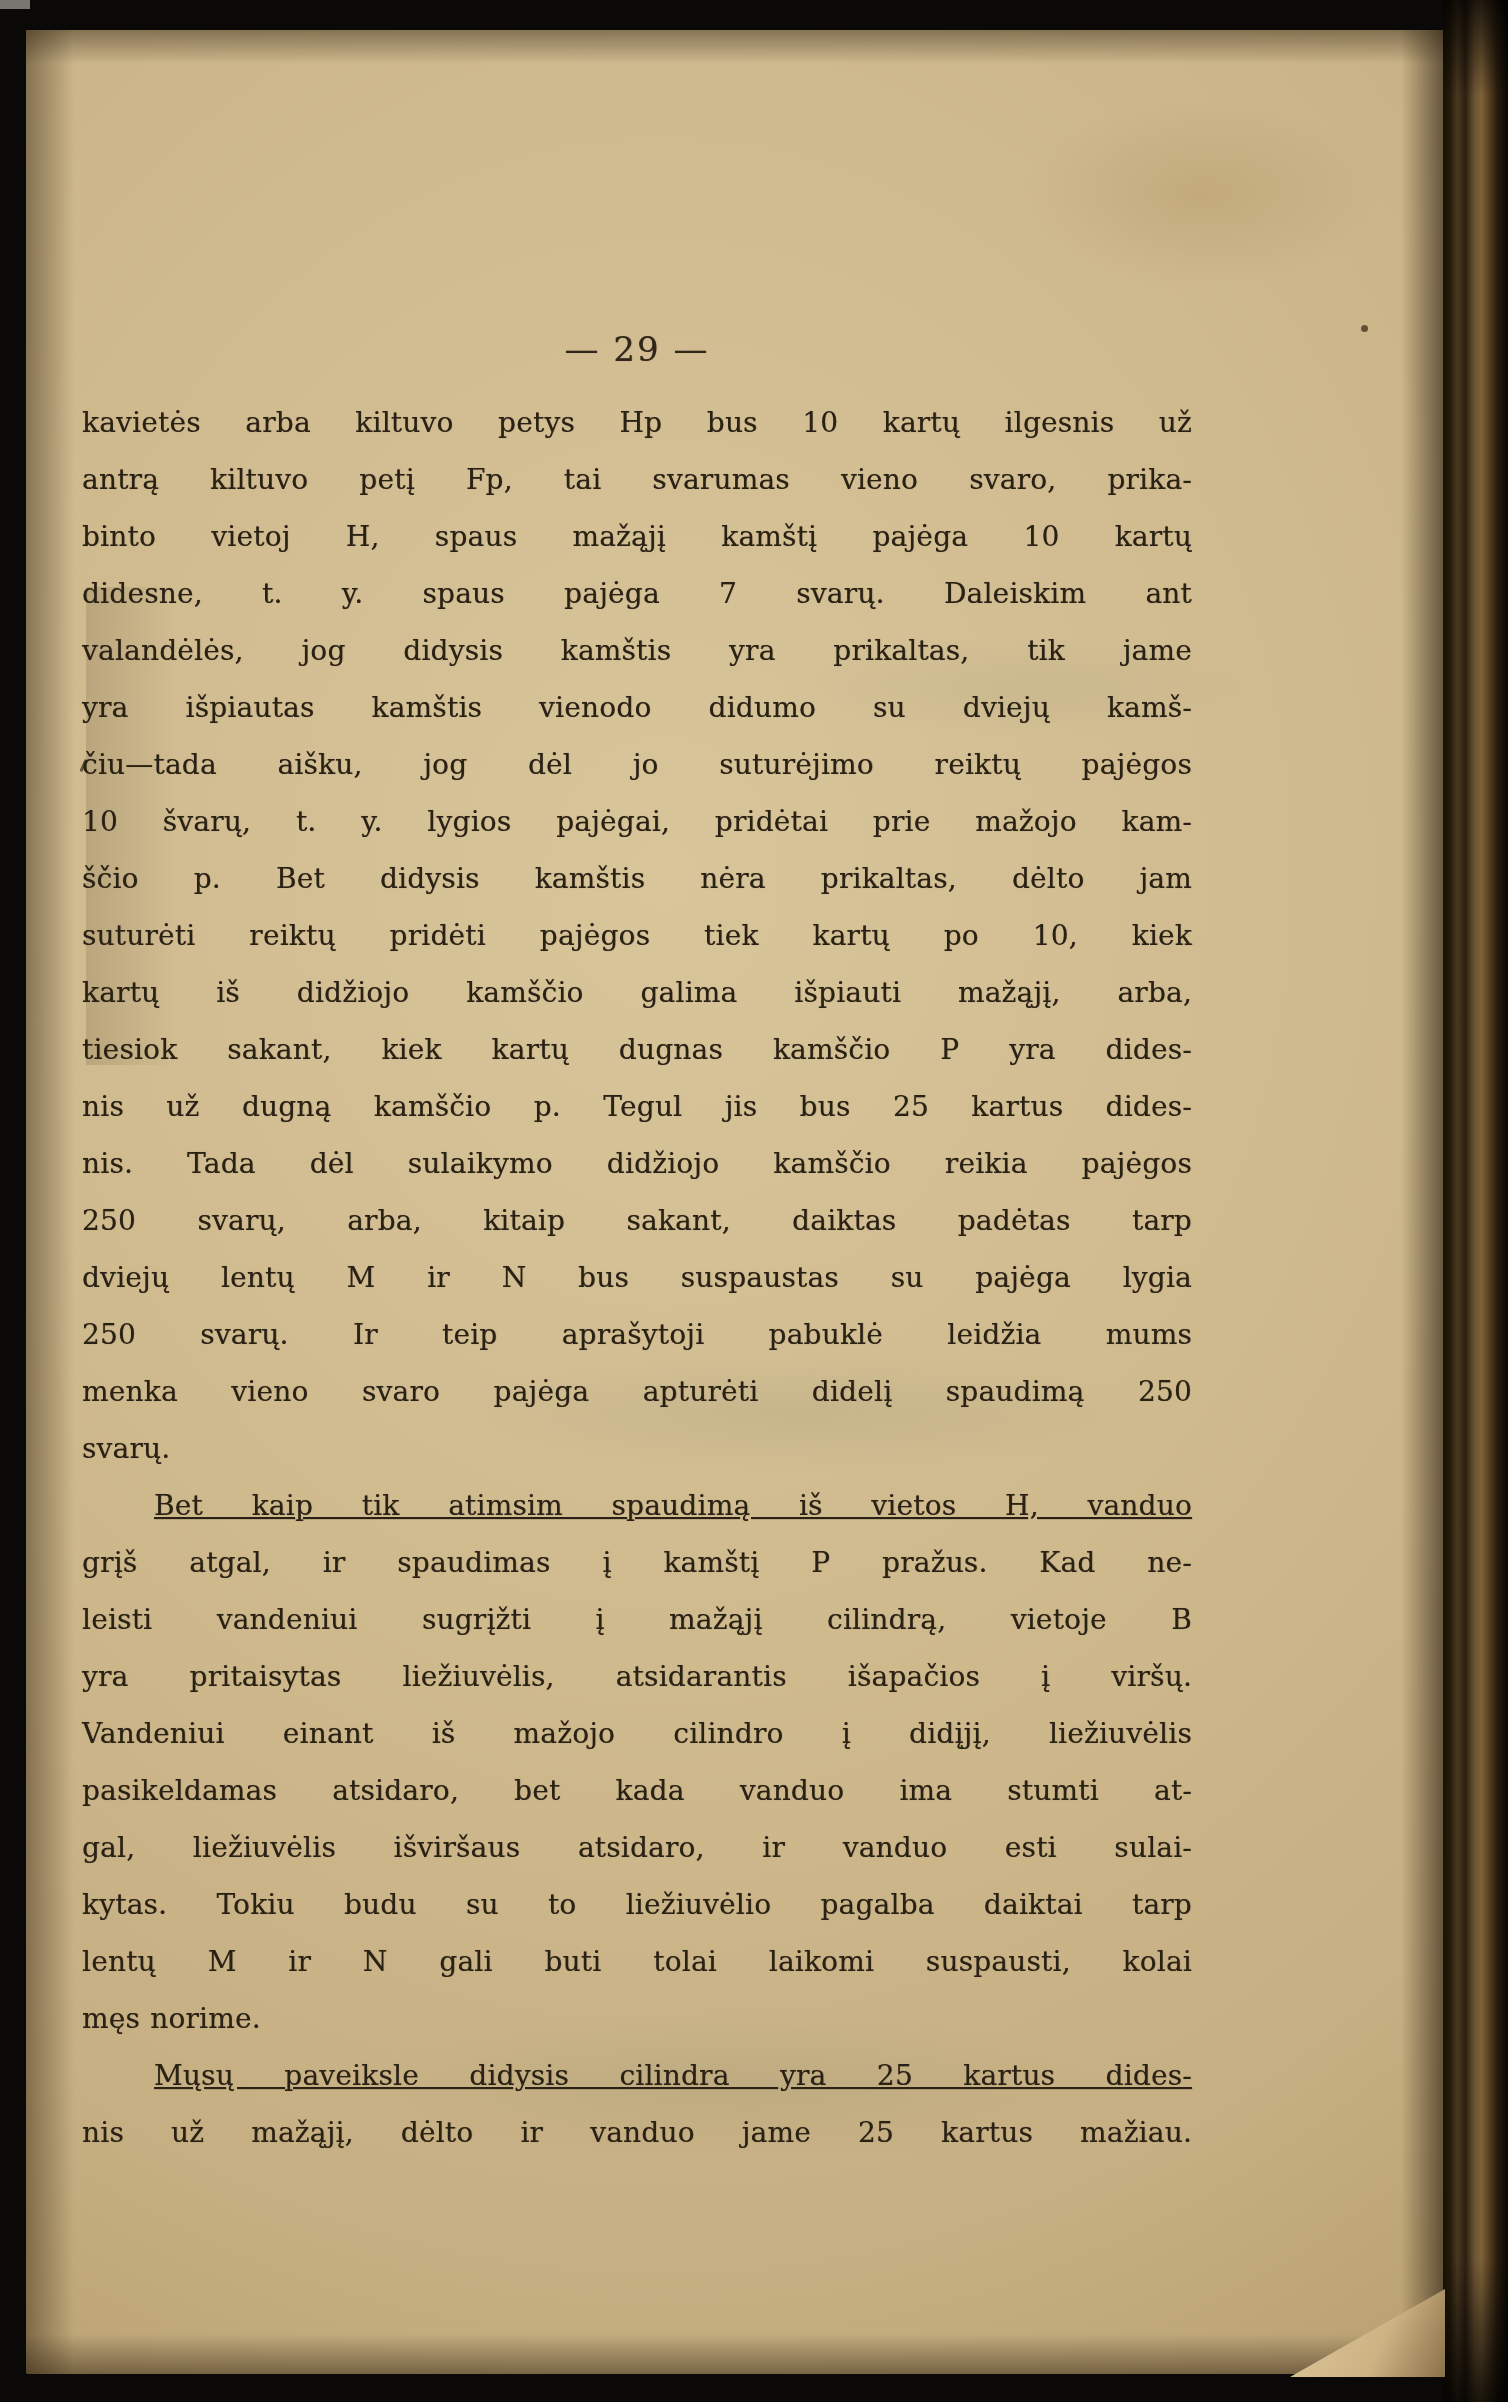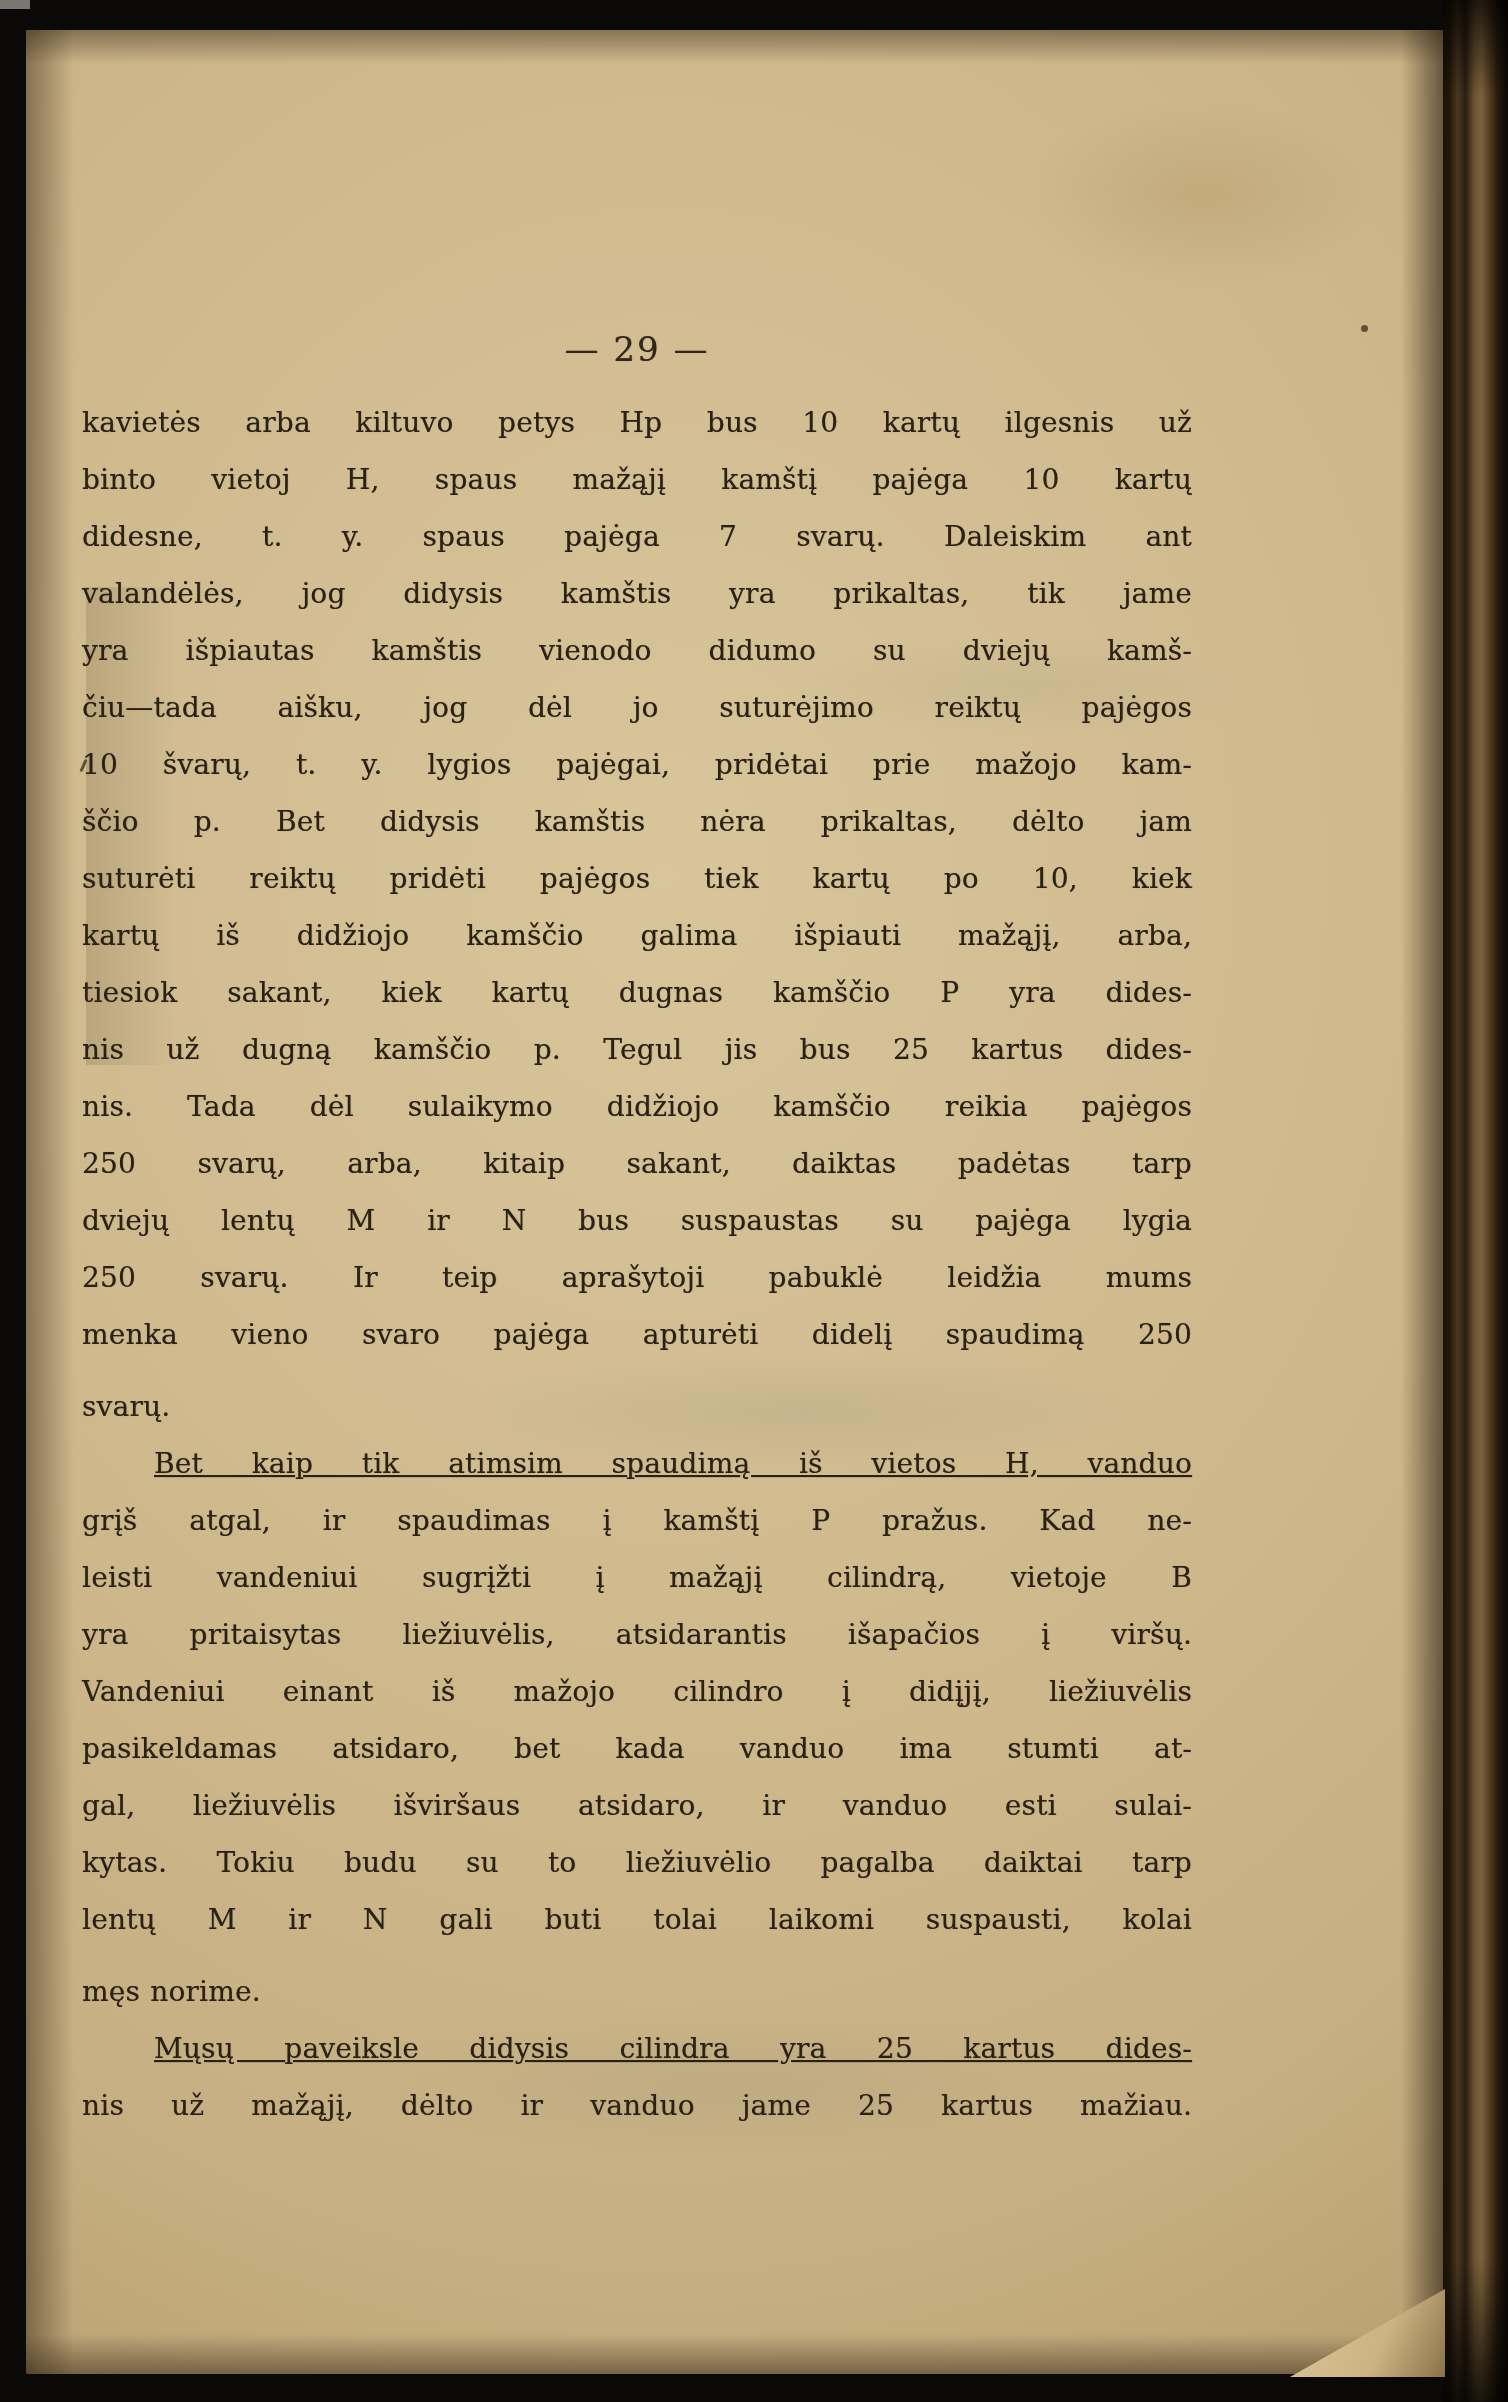--- a/index.html
+++ b/index.html
@@ -117,21 +117,21 @@
     left: 56px; top: 364px;
     width: 1110px;
     font-size: 28px;
     line-height: 57px;
     color: #2a2115;
     letter-spacing: 0.2px;
     word-spacing: 1px;
     text-shadow: 0.3px 0.3px 0.7px rgba(46,35,18,0.5);
   }
   .line { text-align: justify; text-align-last: justify; }
-  .line.para-end { text-align-last: left; margin-top: 15px; }
+  .line.para-end { text-align-last: left; }
   .line.indent { text-indent: 72px; text-decoration: underline; }
 </style>
 </head>
 <body>
 
 <div class="scan">
 
   <div class="edge-stack"></div>
   <div class="corner-sliver"></div>
 
@@ -144,20 +144,21 @@
     <div class="stain stain-c"></div>
     <div class="stain stain-d"></div>
     <div class="stain stain-e"></div>
     <div class="stain dot-a"></div>
     <div class="tick-mark"></div>
 
     <div class="page-number">— 29 —</div>
 
     <div class="text-block">
         <div class="line">kavietės arba kiltuvo petys Hp bus 10 kartų ilgesnis už</div>
+        <div class="line">antrą kiltuvo petį Fp, tai svarumas vieno svaro, prika-</div>
         <div class="line">binto vietoj H, spaus mažąjį kamštį pajėga 10 kartų</div>
         <div class="line">didesne, t. y. spaus pajėga 7 svarų. Daleiskim ant</div>
         <div class="line">valandėlės, jog didysis kamštis yra prikaltas, tik jame</div>
         <div class="line">yra išpiautas kamštis vienodo didumo su dviejų kamš-</div>
         <div class="line">čiu—tada aišku, jog dėl jo suturėjimo reiktų pajėgos</div>
         <div class="line">10 švarų, t. y. lygios pajėgai, pridėtai prie mažojo kam-</div>
         <div class="line">ščio p. Bet didysis kamštis nėra prikaltas, dėlto jam</div>
         <div class="line">suturėti reiktų pridėti pajėgos tiek kartų po 10, kiek</div>
         <div class="line">kartų iš didžiojo kamščio galima išpiauti mažąjį, arba,</div>
         <div class="line">tiesiok sakant, kiek kartų dugnas kamščio P yra dides-</div>

